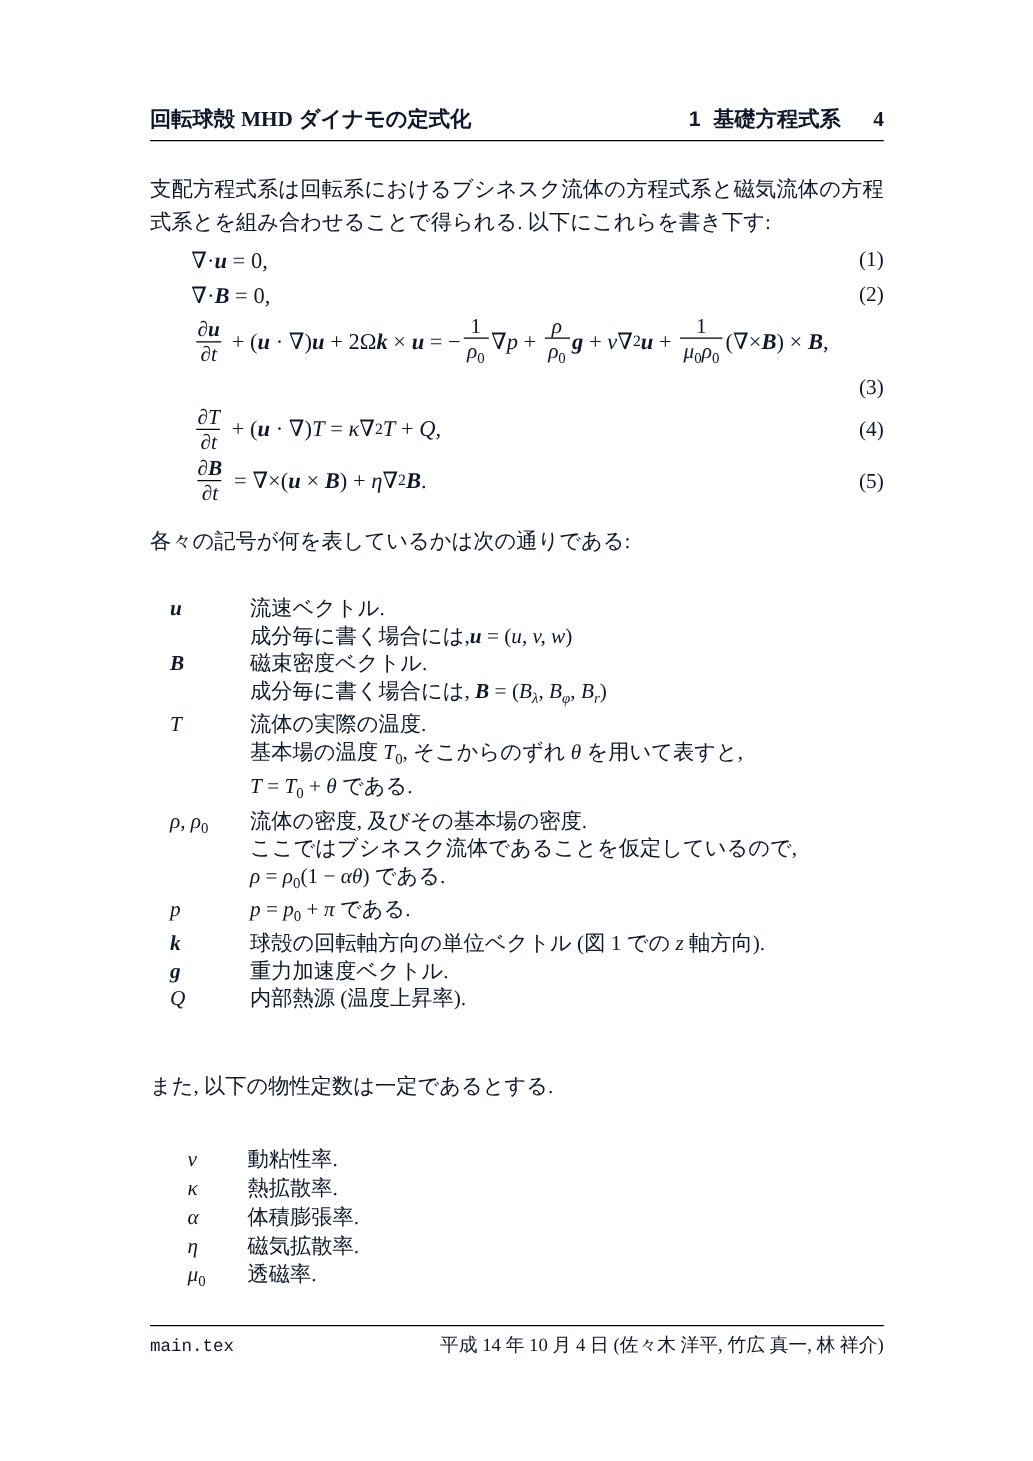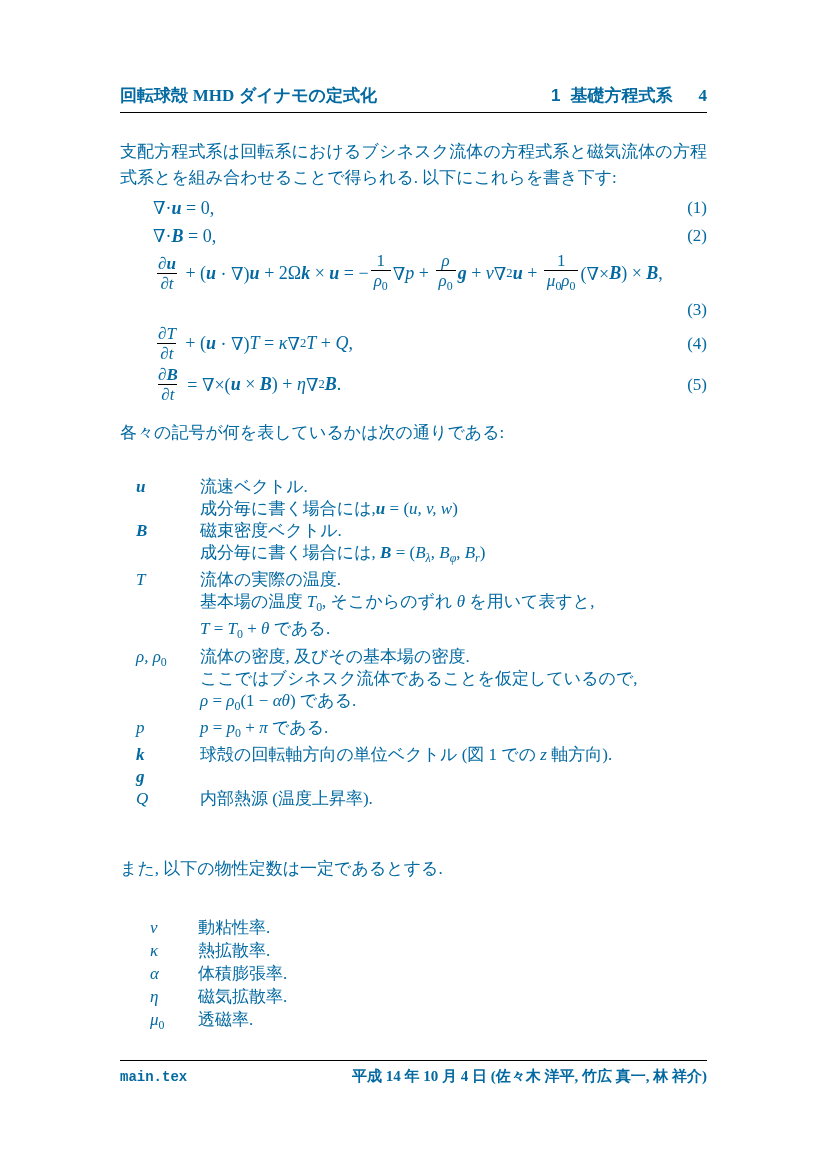--- a/index.html
+++ b/index.html
@@ -1,21 +1,21 @@
 <!DOCTYPE html>
 <html><head>
 <meta charset="utf-8">
 <style>
   html, body { margin: 0; padding: 0; background: #ffffff; }
   .page {
     position: relative;
     width: 826px;
     height: 1169px;
     background: #ffffff;
-    color: #0369a1;
+    color: #0f172a;
     font-family: "Liberation Serif", "DejaVu Serif", serif;
     font-size: 17px;
     overflow: hidden;
   }
   .content {
     position: absolute;
     left: 120px;
     width: 587px;
     top: 0;
   }
@@ -90,21 +90,20 @@
     position: absolute;
     left: 120px;
     width: 587px;
     top: 1060px;
     border-top: 1.5px solid #000;
     padding-top: 6px;
     display: flex;
     justify-content: space-between;
     align-items: baseline;
     font-size: 15px;
-    font-weight: bold;
   }
   .f-left { font-family: "Liberation Mono", "DejaVu Sans Mono", monospace; font-size: 14px; }
 </style>
 </head>
 <body>
 
 <div class="page">
   <div class="content">
 
     <div class="hdr">
@@ -246,20 +245,23 @@
         </div>
       </div>
       <div class="sym-row">
         <span class="sym-label"><span class="mb">k</span></span>
         <div class="sym-desc">
           <div class="dline"><span>球殻の回転軸方向の単位ベクトル (図 1 での </span><span class="mi">z</span><span> 軸方向).</span></div>
         </div>
       </div>
       <div class="sym-row">
         <span class="sym-label"><span class="mb">g</span></span>
+        <div class="sym-desc">
+          <div class="dline"><span>重力加速度ベクトル.</span></div>
+        </div>
       </div>
       <div class="sym-row">
         <span class="sym-label"><span class="mi">Q</span></span>
         <div class="sym-desc">
           <div class="dline"><span>内部熱源 (温度上昇率).</span></div>
         </div>
       </div>
     </div>
 
     <p class="intro2">また, 以下の物性定数は一定であるとする.</p>

